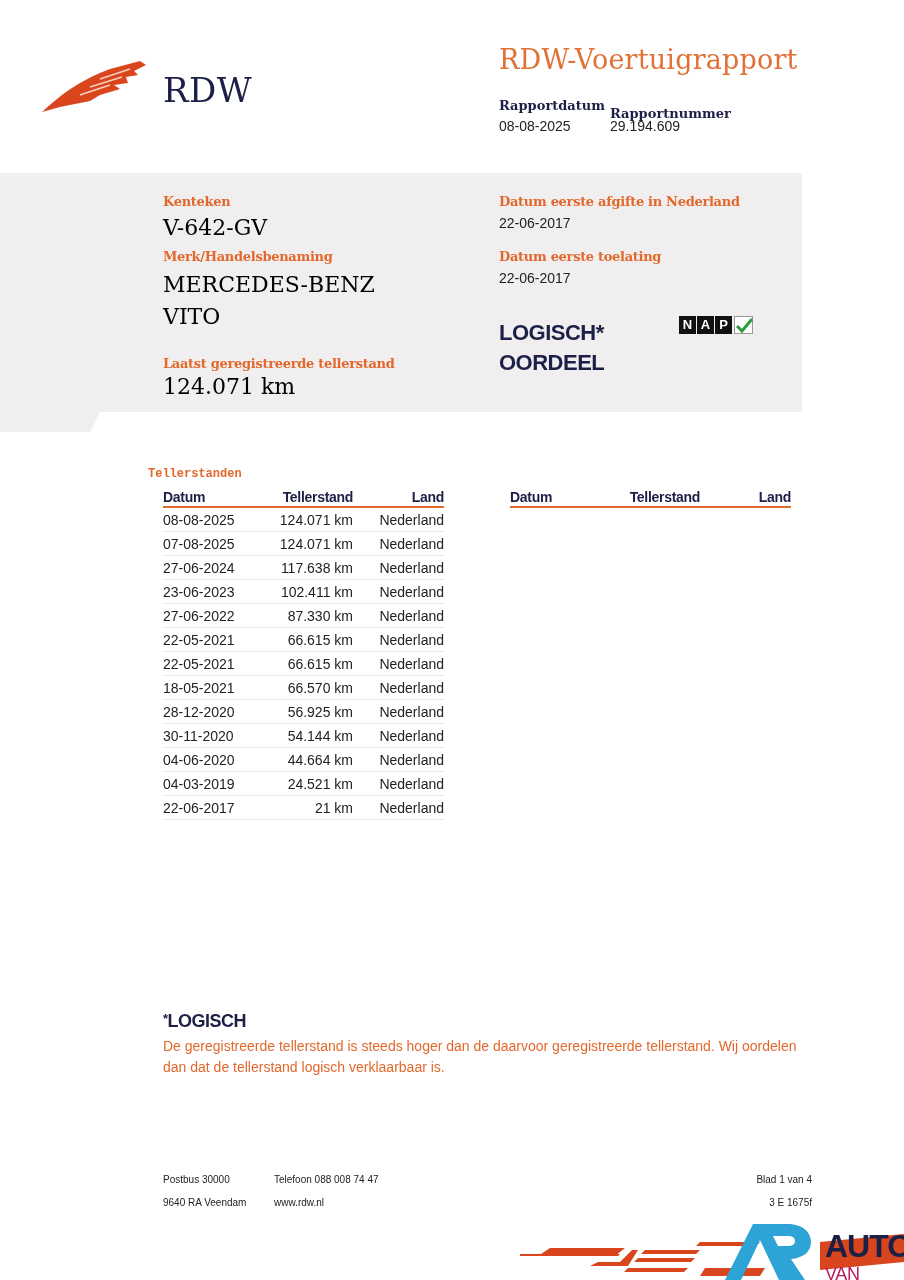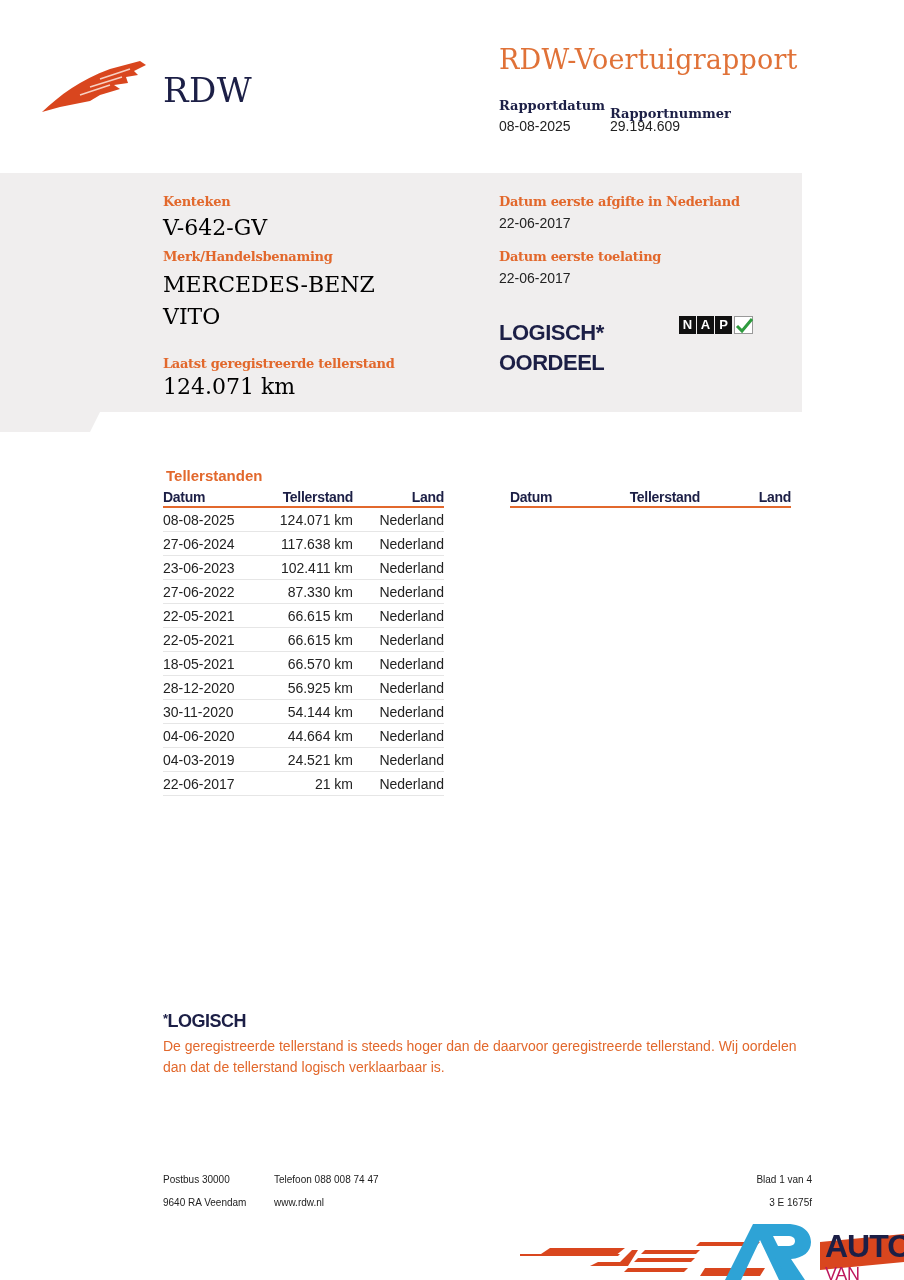--- a/index.html
+++ b/index.html
@@ -16,21 +16,21 @@
                clip-path: polygon(0 0, 100% 0, 90% 100%, 0 100%); }
   .lbl { font-size:13px; font-weight:bold; color:#e2682c; font-family:"DejaVu Serif", serif; letter-spacing:-0.3px; }
   .big { font-size:22px; color:#000000; font-family:"DejaVu Serif", serif; }
   .date { font-size:14px; color:#222; }
   .verdict { font-size:22px; font-weight:bold; color:#1c1f46; line-height:30px; letter-spacing:-0.5px; }
   .nap { left:679px; top:316px; width:80px; height:32px; }
   .nap .box { position:absolute; top:0; width:17px; height:18px; background:#111; color:#fff;
               font-size:13px; font-weight:bold; text-align:center; line-height:18px; }
   .nap .check { position:absolute; top:0; left:55px; width:19px; height:18px; background:#fff; border:1px solid #999; box-sizing:border-box; }
   .nap .yellow { position:absolute; left:6px; top:14px; width:74px; height:16px; background:#f5d335; z-index:-1; }
-  .section-title { left:166px; top:467px; font-size:15px; font-weight:bold; color:#e2682c; font-family:Liberation Sans, sans-serif; }
+  .section-title { left:148px; top:467px; font-size:12px; font-weight:bold; color:#e2682c; font-family:Liberation Mono, monospace; }
   table.odo { position:absolute; border-collapse:collapse; font-size:14px; }
   table.odo th { font-size:14px; font-weight:bold; color:#1c1f46; padding:0; height:18px; border-bottom:2px solid #e2682c; letter-spacing:-0.3px; }
   table.odo td { padding:0; height:23px; border-bottom:1px solid #e6e6e6; color:#222; }
   .c1 { width:100px; text-align:left; }
   .c2 { width:90px; text-align:right;margin-top:47px; }
   .c3 { width:91px; text-align:right; }
   .foot-note-title { left:163px; top:1011px; font-size:18px; font-weight:bold; color:#1c1f46; letter-spacing:-0.5px; }
   .foot-note-title .ast { font-size:13px; vertical-align:top; }
   .foot-note-text { left:163px; top:1036px; width:660px; font-size:14px; line-height:21px; color:#e2682c; }
   .footer { font-size:10px; color:#222; }
@@ -91,20 +91,25 @@
   <thead>
     <tr>
       <th class="c1">Datum</th>
       <th class="c2">Tellerstand</th>
       <th class="c3">Land</th>
     </tr>
   </thead>
   <tbody id="odo-body">
       <tr>
         <td class="c1">08-08-2025</td>
+        <td class="c2">124.071 km</td>
+        <td class="c3">Nederland</td>
+      </tr>
+      <tr>
+        <td class="c1">07-08-2025</td>
         <td class="c2">124.071 km</td>
         <td class="c3">Nederland</td>
       </tr>
       <tr>
         <td class="c1">27-06-2024</td>
         <td class="c2">117.638 km</td>
         <td class="c3">Nederland</td>
       </tr>
       <tr>
         <td class="c1">23-06-2023</td>

